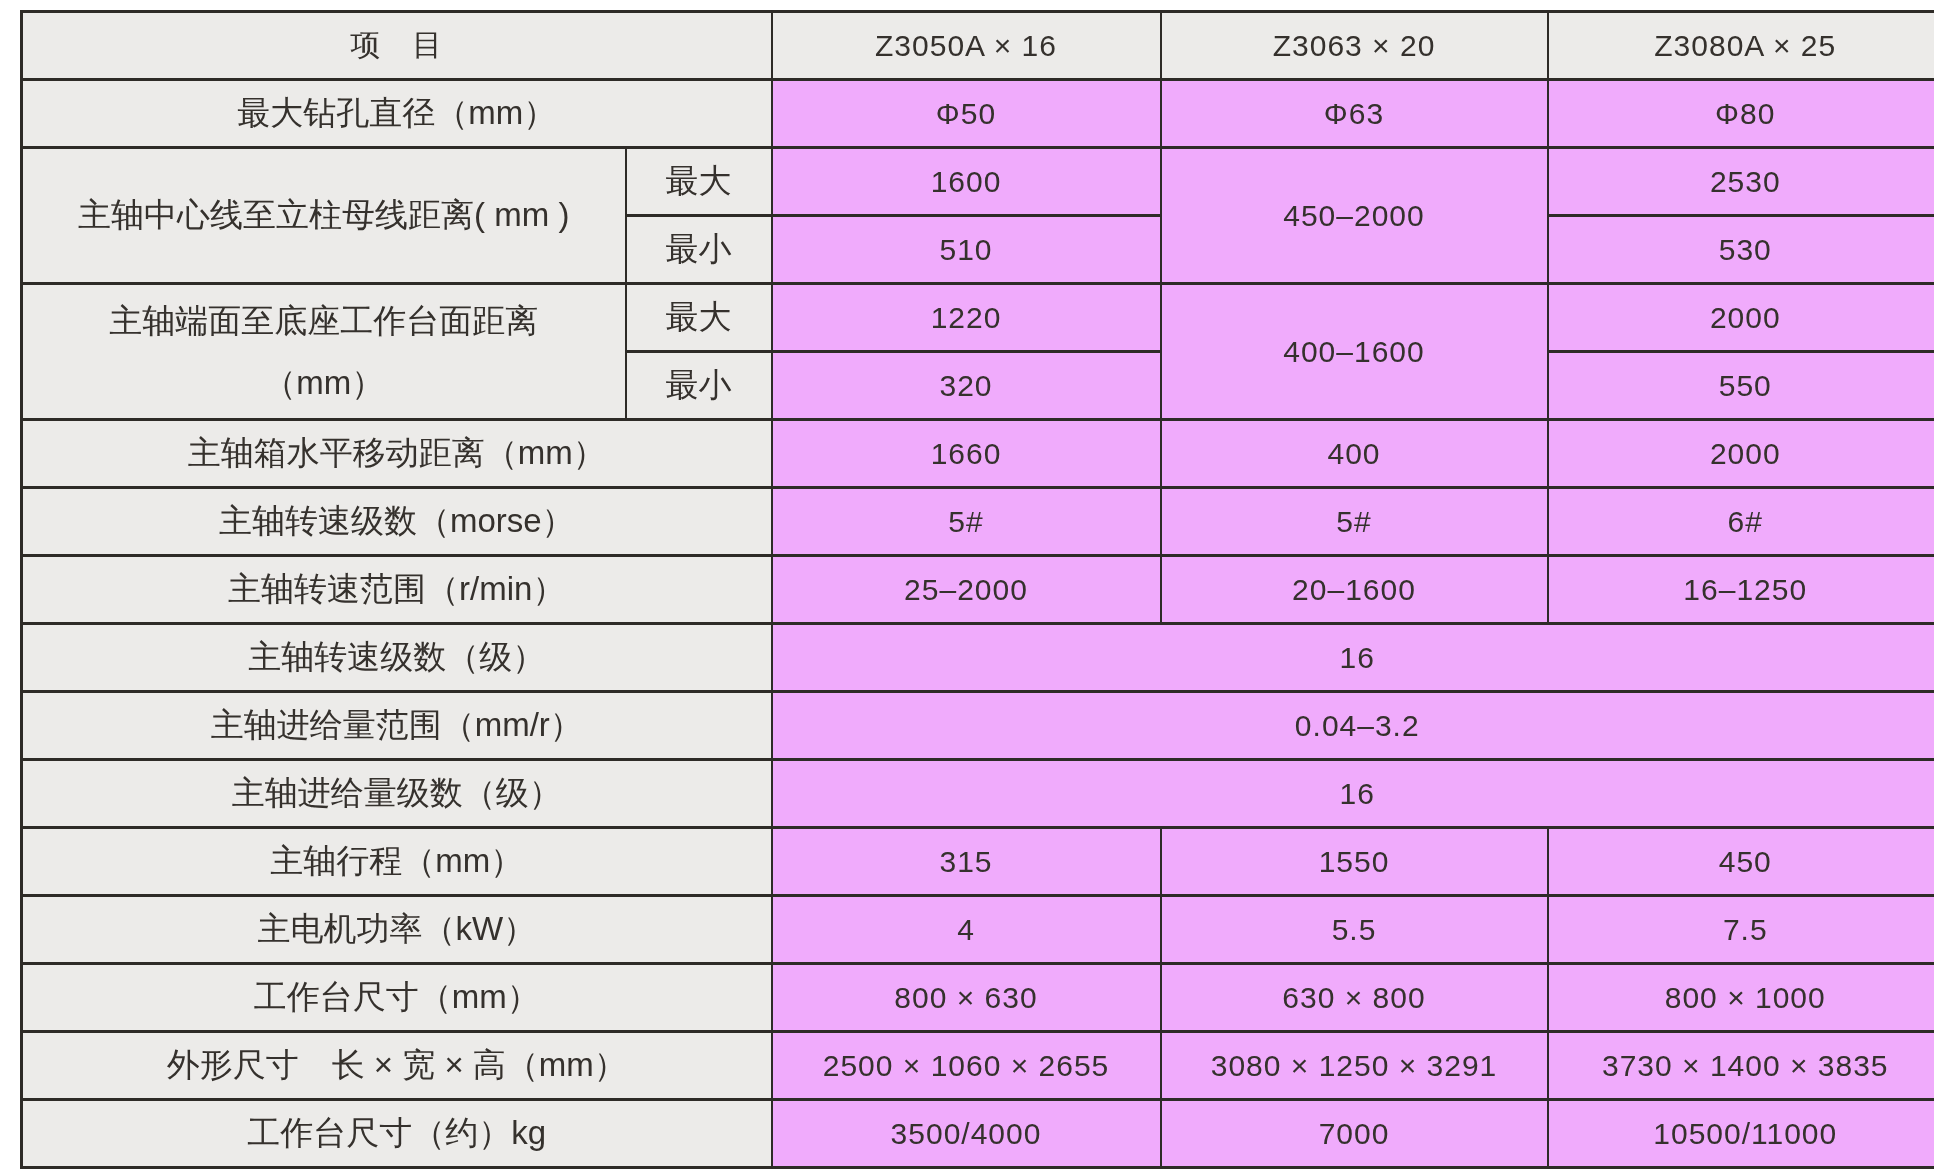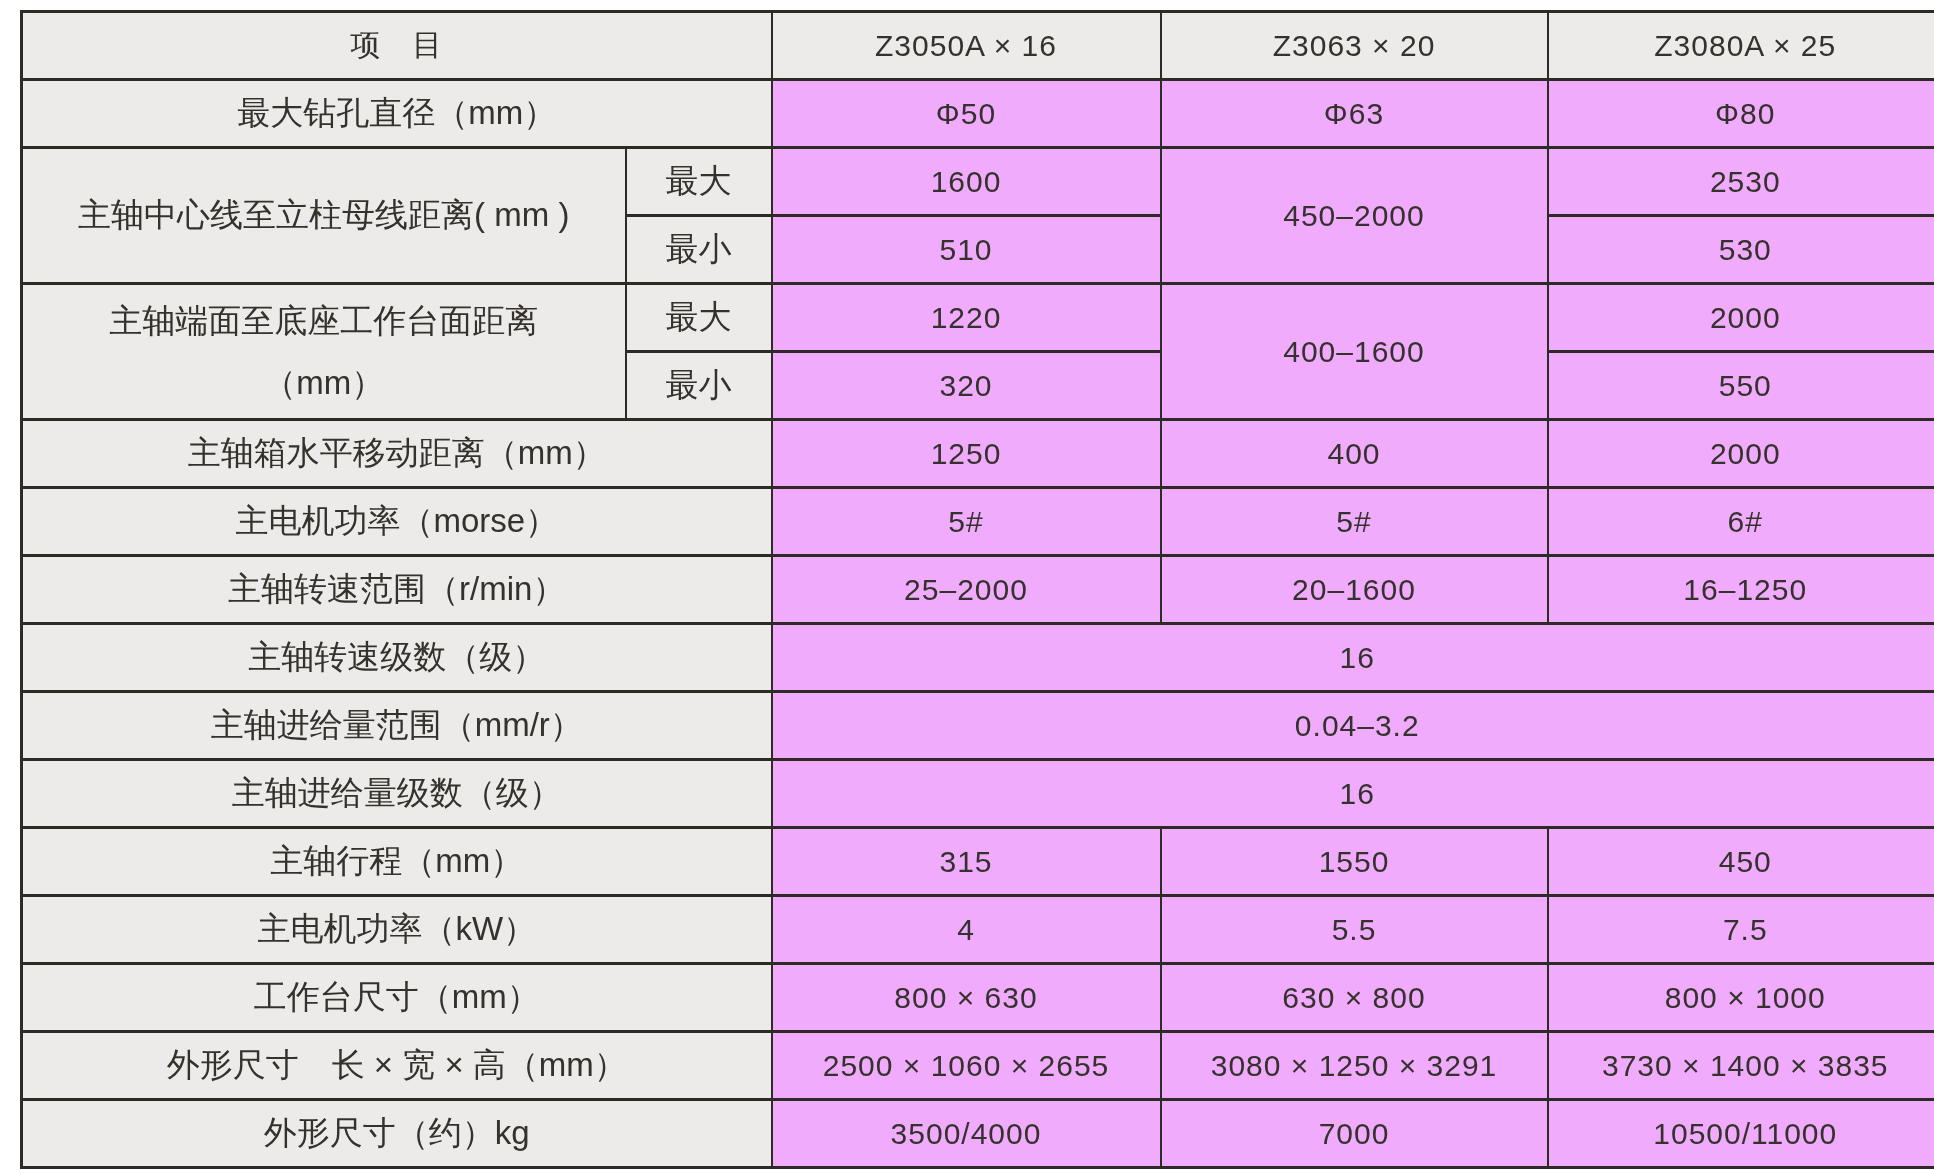--- a/index.html
+++ b/index.html
@@ -103,27 +103,27 @@
     <td class="val">2000</td>
   </tr>
   <tr>
     <td class="lbl">最小</td>
     <td class="val">320</td>
     <td class="val">550</td>
   </tr>
 
   <tr>
     <td class="lbl" colspan="2">主轴箱水平移动距离（mm）</td>
-    <td class="val">1250</td>
+    <td class="val">1660</td>
     <td class="val">400</td>
     <td class="val">2000</td>
   </tr>
 
   <tr>
-    <td class="lbl" colspan="2">主电机功率（morse）</td>
+    <td class="lbl" colspan="2">主轴转速级数（morse）</td>
     <td class="val">5#</td>
     <td class="val">5#</td>
     <td class="val">6#</td>
   </tr>
 
   <tr>
     <td class="lbl" colspan="2">主轴转速范围（r/min）</td>
     <td class="val">25–2000</td>
     <td class="val">20–1600</td>
     <td class="val">16–1250</td>
@@ -166,19 +166,19 @@
   </tr>
 
   <tr>
     <td class="lbl" colspan="2">外形尺寸　长 × 宽 × 高（mm）</td>
     <td class="val">2500 × 1060 × 2655</td>
     <td class="val">3080 × 1250 × 3291</td>
     <td class="val">3730 × 1400 × 3835</td>
   </tr>
 
   <tr>
-    <td class="lbl" colspan="2">外形尺寸（约）kg</td>
+    <td class="lbl" colspan="2">工作台尺寸（约）kg</td>
     <td class="val">3500/4000</td>
     <td class="val">7000</td>
     <td class="val">10500/11000</td>
   </tr>
 </tbody>
   </table>
 
 </body></html>

